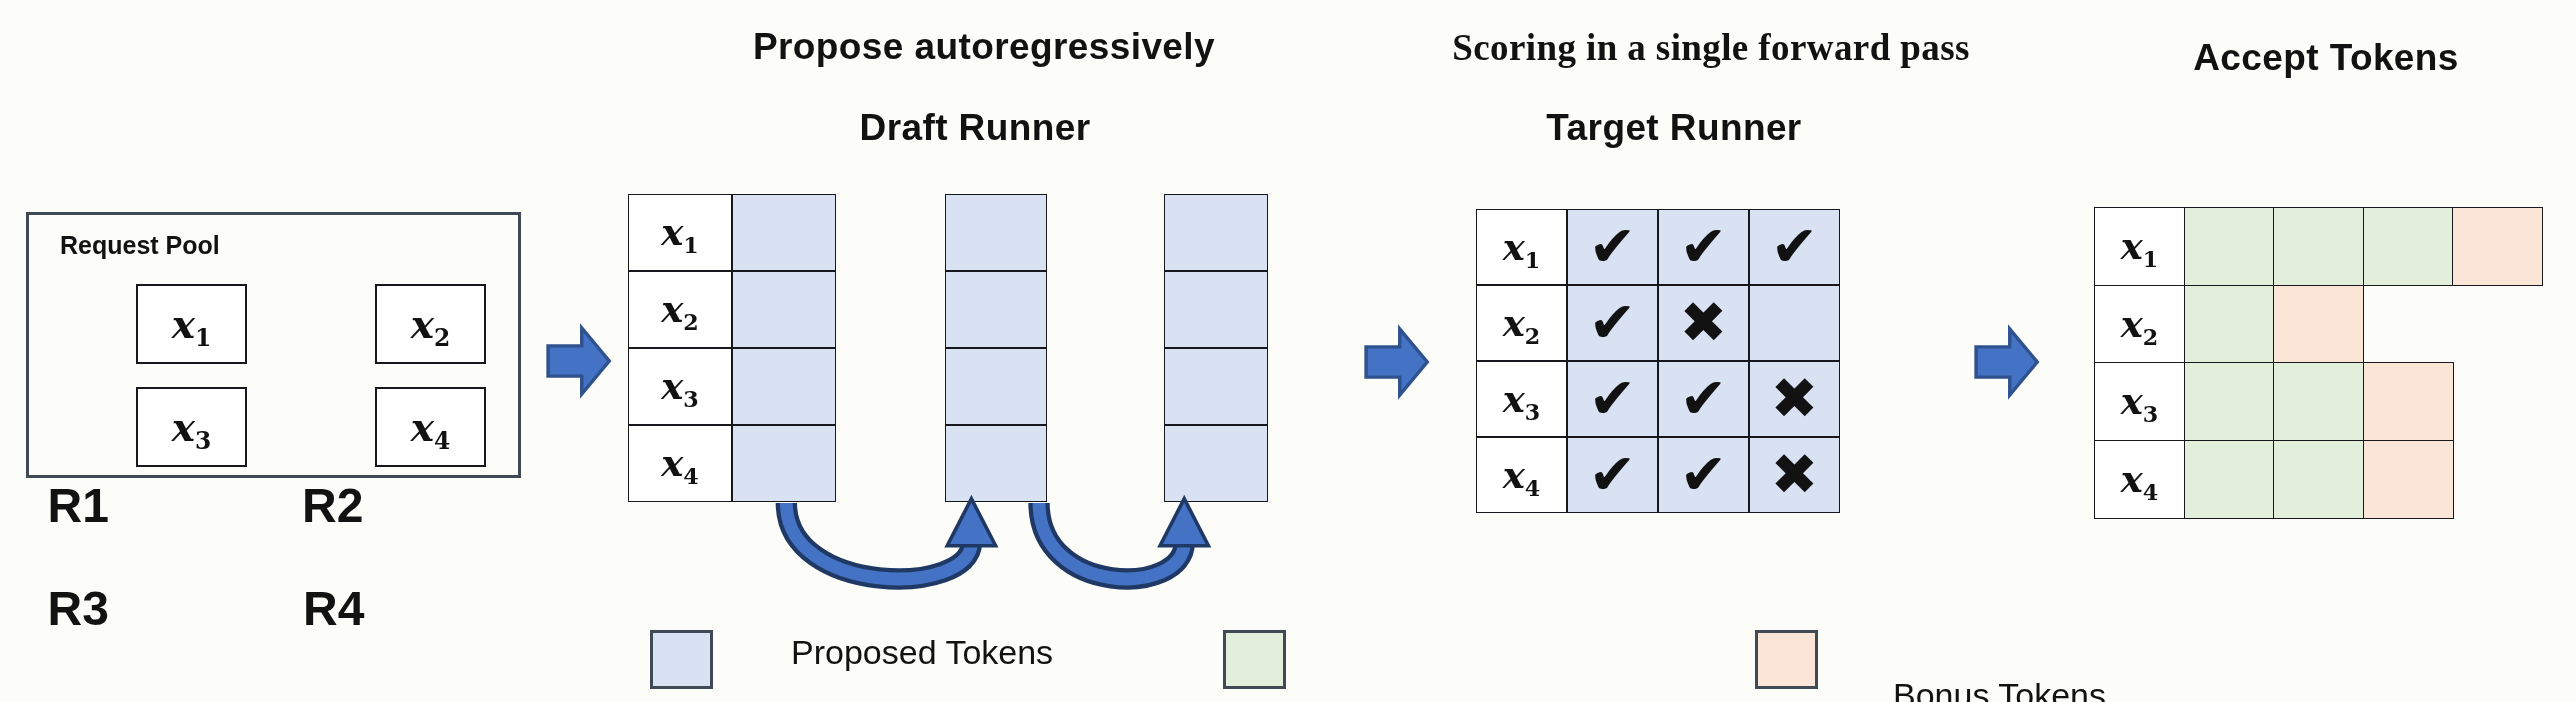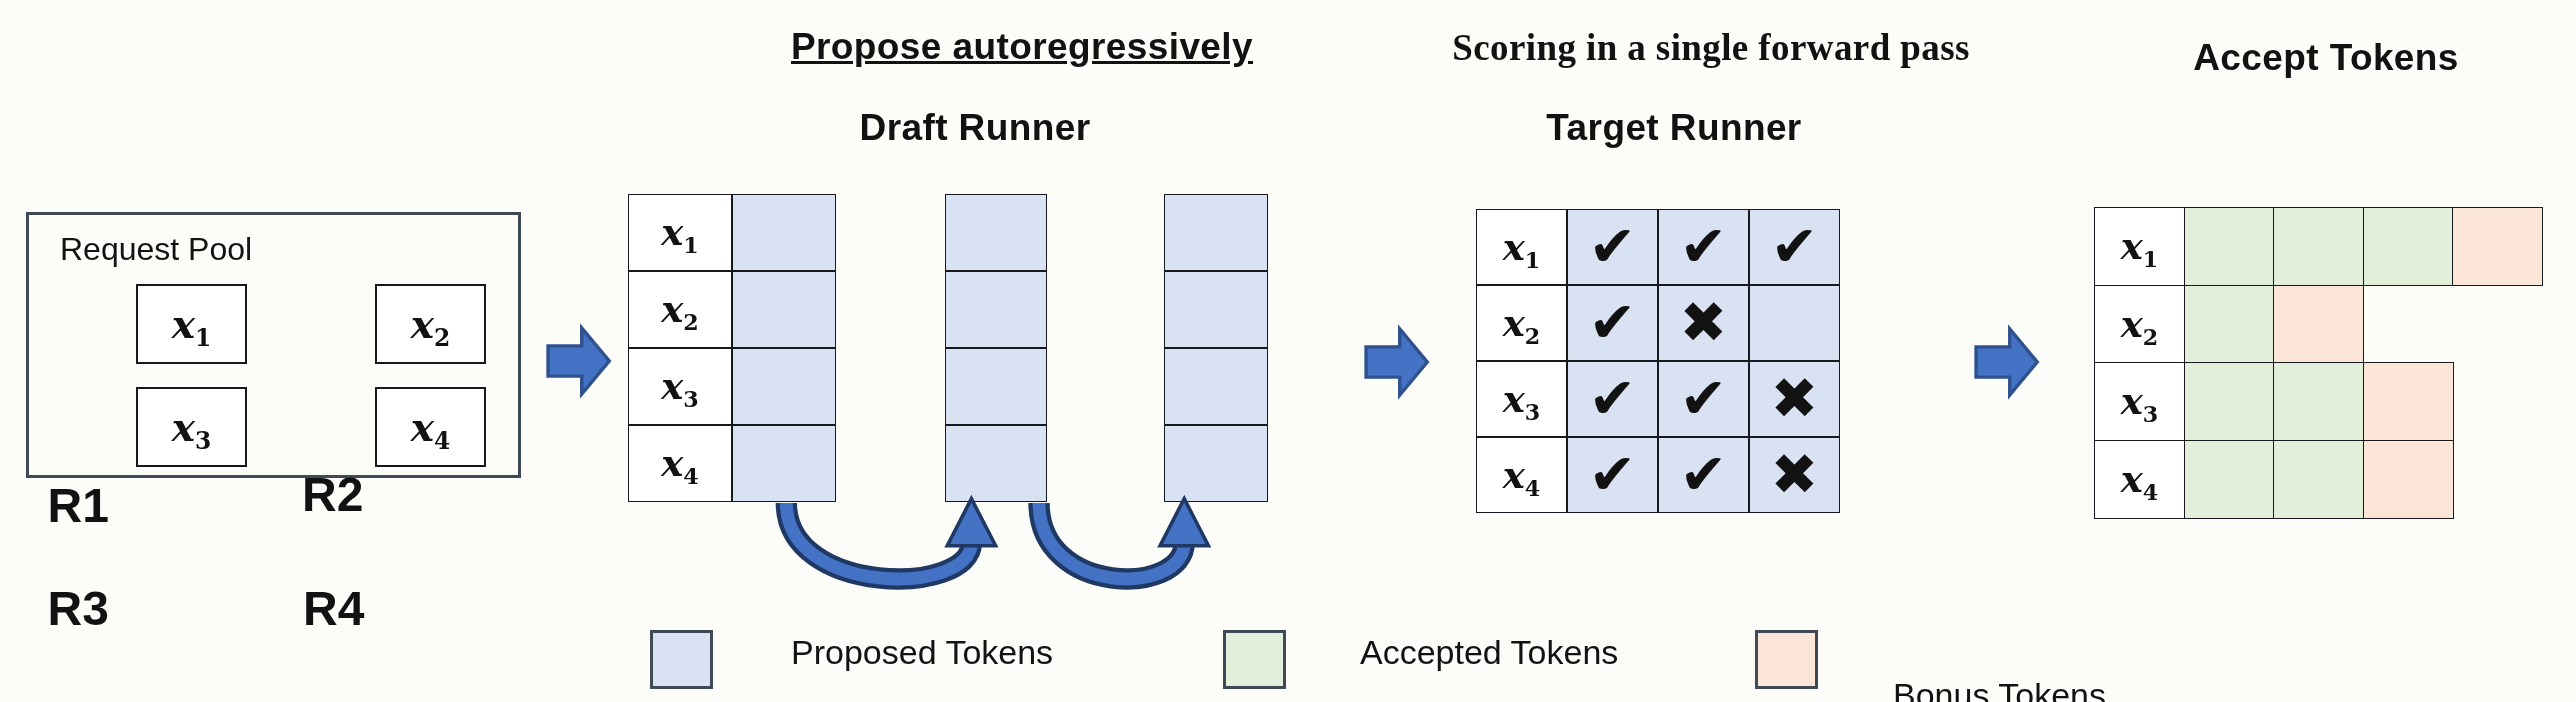--- a/index.html
+++ b/index.html
@@ -14,32 +14,32 @@
     --text:#121212;
     --bg:#fcfcf8;
   }
   *{margin:0;padding:0;box-sizing:border-box;}
   html,body{width:2576px;height:703px;background:var(--bg);
     font-family:"Liberation Sans",sans-serif;color:var(--text);}
   .canvas{position:relative;width:2576px;height:703px;overflow:hidden;}
 
   .title{position:absolute;transform:translateX(-50%);font-size:37px;font-weight:600;
     white-space:nowrap;letter-spacing:0.4px;}
-  .t-propose{left:1022px;top:26px;text-decoration:underline;}
+  .t-propose{left:984px;top:26px;}
   .t-draft{left:975px;top:107px;}
   .t-scoring{left:1711px;top:26px;font-family:Liberation Serif, serif;}
   .t-target{left:1674px;top:107px;}
   .t-accept{left:2326px;top:37px;}
 
   
   .pool{position:absolute;left:26px;top:212px;width:495px;height:266px;
     border:3.6px solid var(--box-border);background:transparent;}
-  .pool-title{position:absolute;left:31px;top:15.7px;font-size:32px;font-weight:400;}
+  .pool-title{position:absolute;left:31px;top:15.7px;font-size:25px;font-weight:700;}
   .r-label{position:absolute;font-size:48px;font-weight:600;}
-  .r1{left:18.6px;top:263px;} .r2{left:273px;top:252px;}
+  .r1{left:18.6px;top:263px;} .r2{left:273px;top:263px;}
   .r3{left:18.6px;top:366px;} .r4{left:274px;top:366px;}
   .tok-box{position:absolute;width:111px;height:80px;border:2.9px solid var(--grid);
     display:flex;align-items:center;justify-content:center;background:#fff;}
   .b1{left:107px;top:69px;} .b2{left:346px;top:69px;}
   .b3{left:107px;top:172px;} .b4{left:346px;top:172px;}
 
   .tok{font-family:"DejaVu Serif",serif;font-style:italic;font-weight:600;
     font-size:39px;line-height:1;white-space:nowrap;}
   .tok sub{font-style:normal;font-size:.6em;vertical-align:-0.35em;line-height:0;}
 
@@ -264,19 +264,18 @@
       <div class="cell" data-type="accepted"></div>
       <div class="cell" data-type="accepted"></div>
       <div class="cell" data-type="bonus"></div>
     </div>
   </div>
 
   <div class="swatch sw1" data-type="proposed"></div>
   <div class="legend-label ll1">Proposed Tokens</div>
 
   <div class="swatch sw2" data-type="accepted"></div>
-  <div class="legend-label ll2">Accepted Tokens</div>
 
   <div class="swatch sw3" data-type="bonus"></div>
   <div class="legend-label ll3">Bonus Tokens</div>
 
 </div>
 
 
 </body></html>

